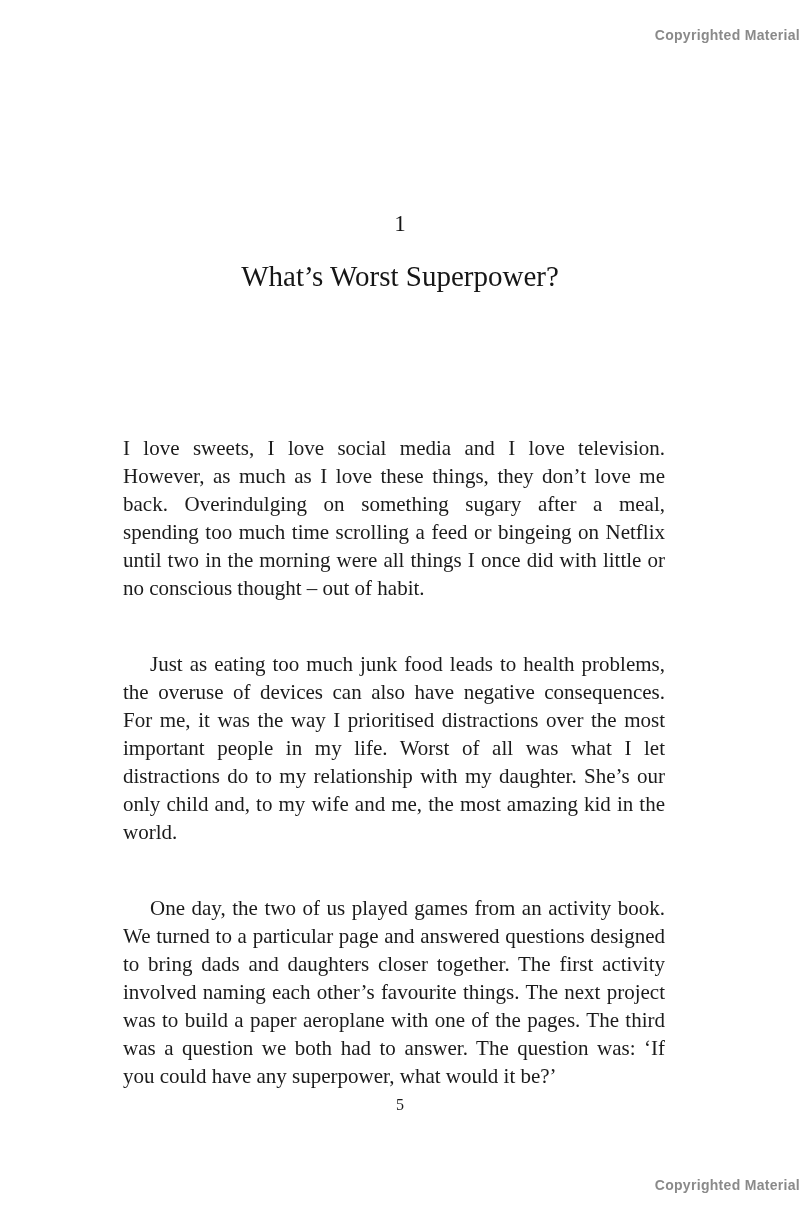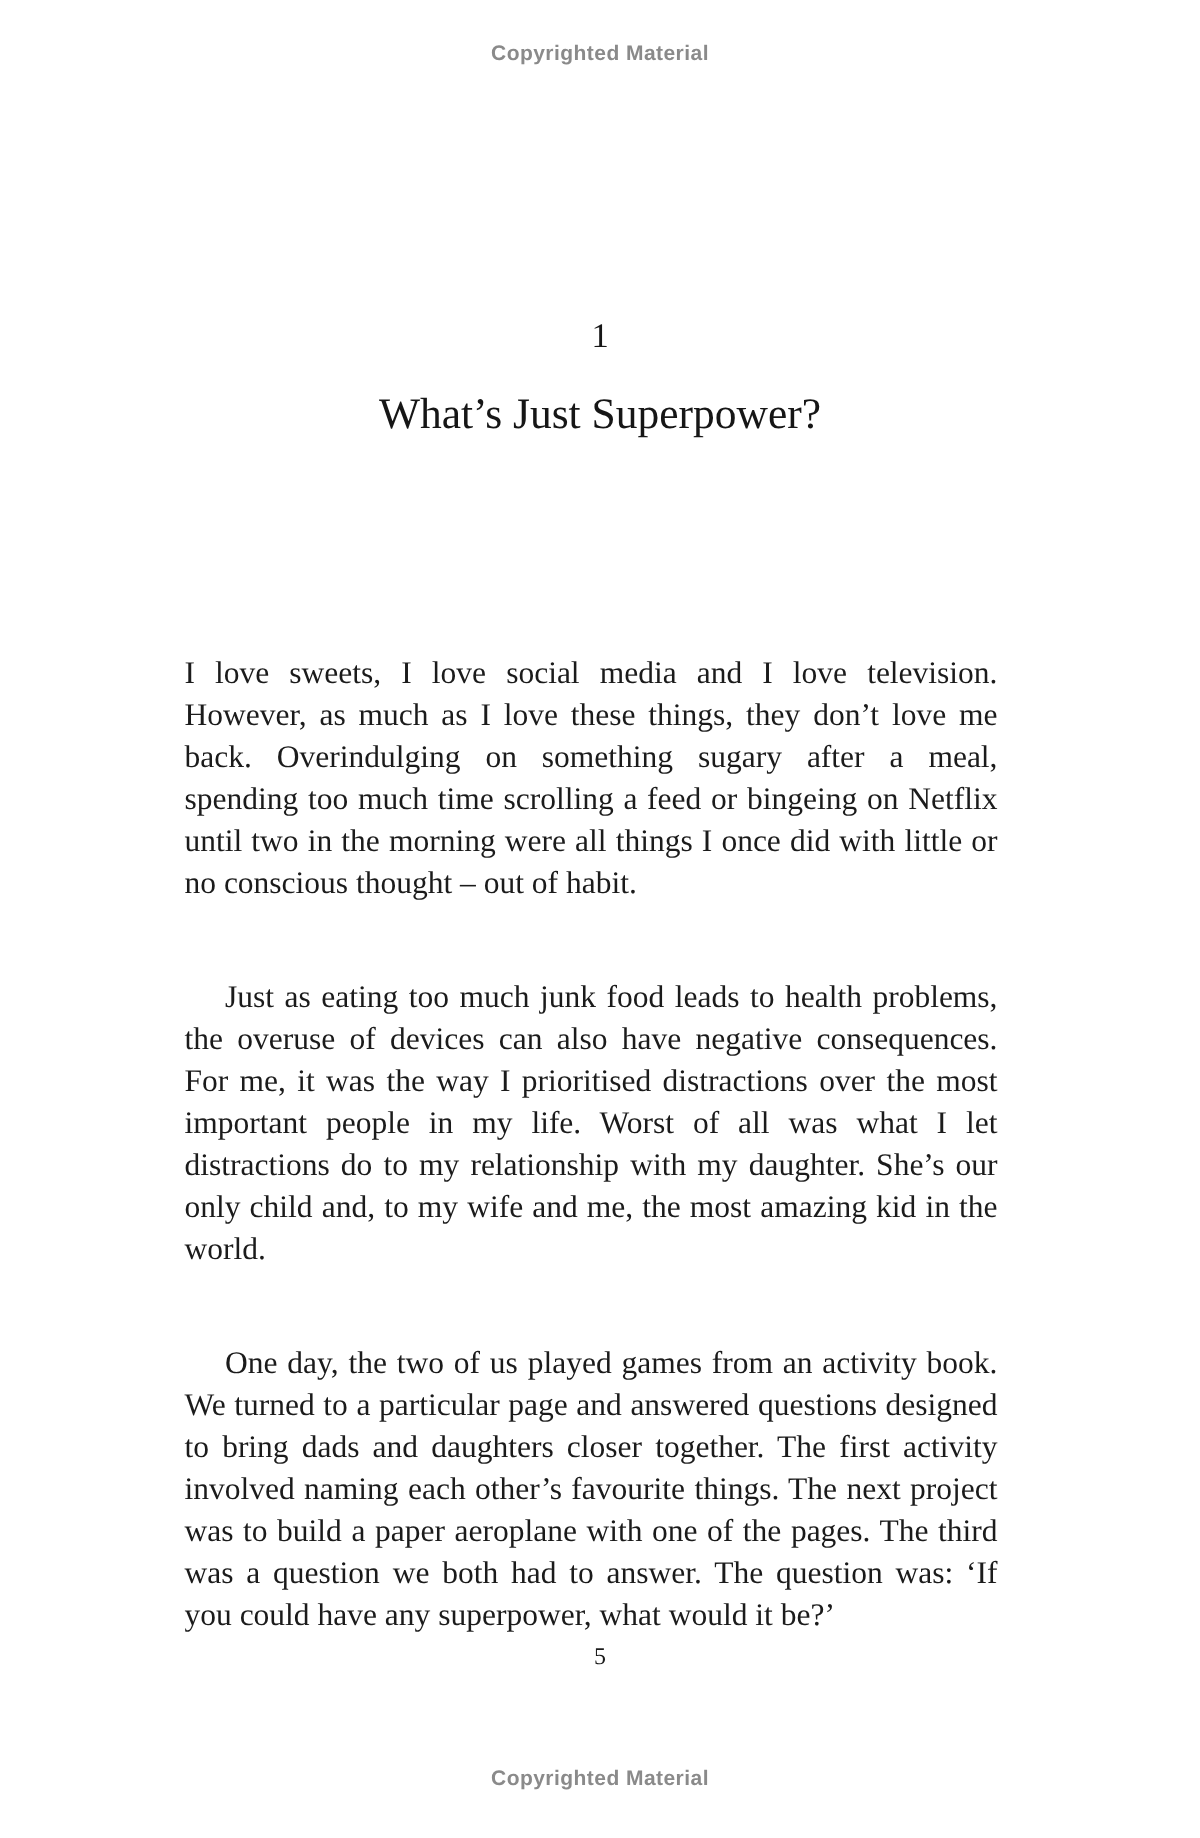--- a/index.html
+++ b/index.html
@@ -12,21 +12,21 @@
     width: 800px;
     height: 1225px;
     background: #ffffff;
     overflow: hidden;
     font-family: "Liberation Serif", serif;
   }
   .notice {
     position: absolute;
     left: 0;
     width: 100%;
-    text-align: center;
+    text-align: right;
     font-family: "Liberation Sans", sans-serif;
     font-size: 14px;
     font-weight: 700;
     letter-spacing: 0.3px;
     color: #8a8a8a;
   }
   .notice-top { top: 27px; }
   .notice-bottom { top: 1177px; }
   .chapter-number {
     position: absolute;
@@ -76,21 +76,21 @@
 </style>
 </head>
 <body>
 
 <div class="page">
 
   <div class="notice notice-top">Copyrighted Material</div>
 
   <div class="chapter-number">1</div>
 
-  <div class="chapter-title">What’s Just Superpower?</div>
+  <div class="chapter-title">What’s Worst Superpower?</div>
 
   <div class="body-text">
     <p>I love sweets, I love social media and I love television. However, as much as I love these things, they don’t love me back. Overindulging on something sugary after a meal, spending too much time scrolling a feed or bingeing on Netflix until two in the morning were all things I once did with little or no conscious thought – out of habit.</p>
     <p class="indent">Just as eating too much junk food leads to health problems, the overuse of devices can also have negative consequences. For me, it was the way I prioritised distractions over the most important people in my life. Worst of all was what I let distractions do to my relationship with my daughter. She’s our only child and, to my wife and me, the most amazing kid in the world.</p>
     <p class="indent">One day, the two of us played games from an activity book. We turned to a particular page and answered questions designed to bring dads and daughters closer together. The first activity involved naming each other’s favourite things. The next project was to build a paper aeroplane with one of the pages. The third was a question we both had to answer. The question was: ‘If you could have any superpower, what would it be?’</p>
   </div>
 
   <div class="page-number">5</div>
 
   <div class="notice notice-bottom">Copyrighted Material</div>

